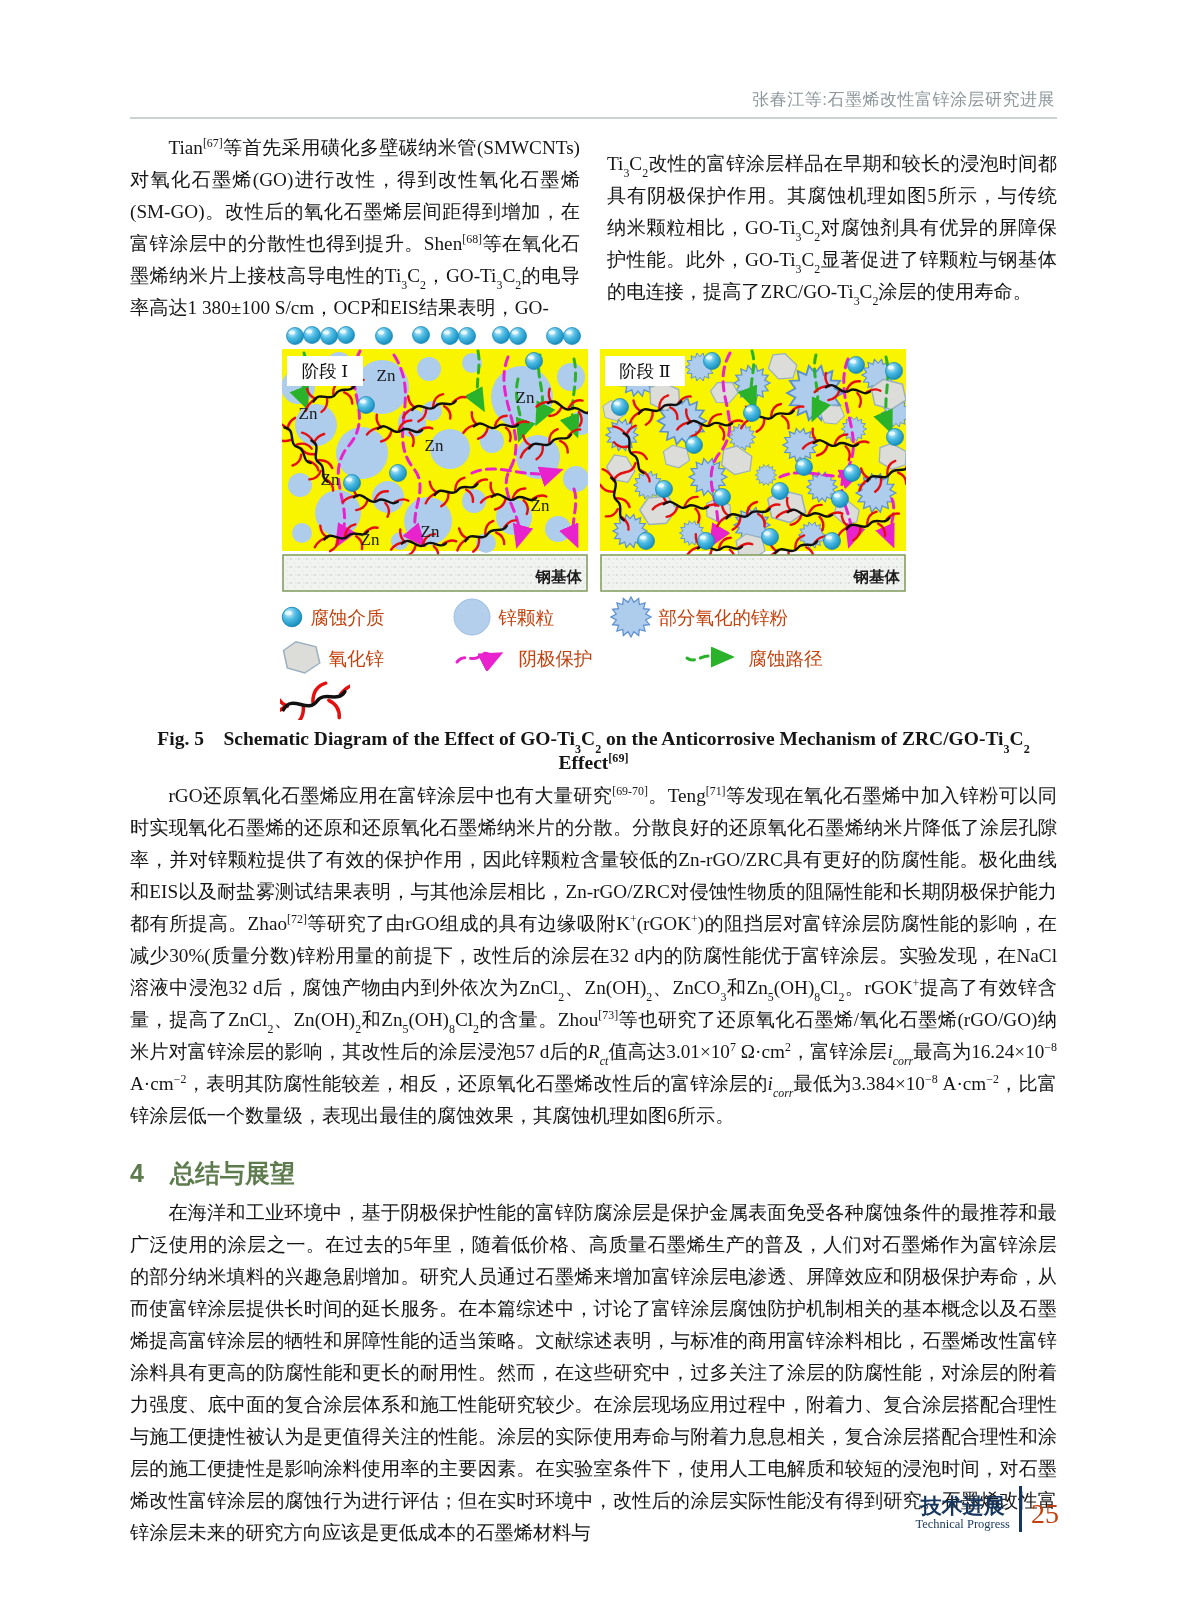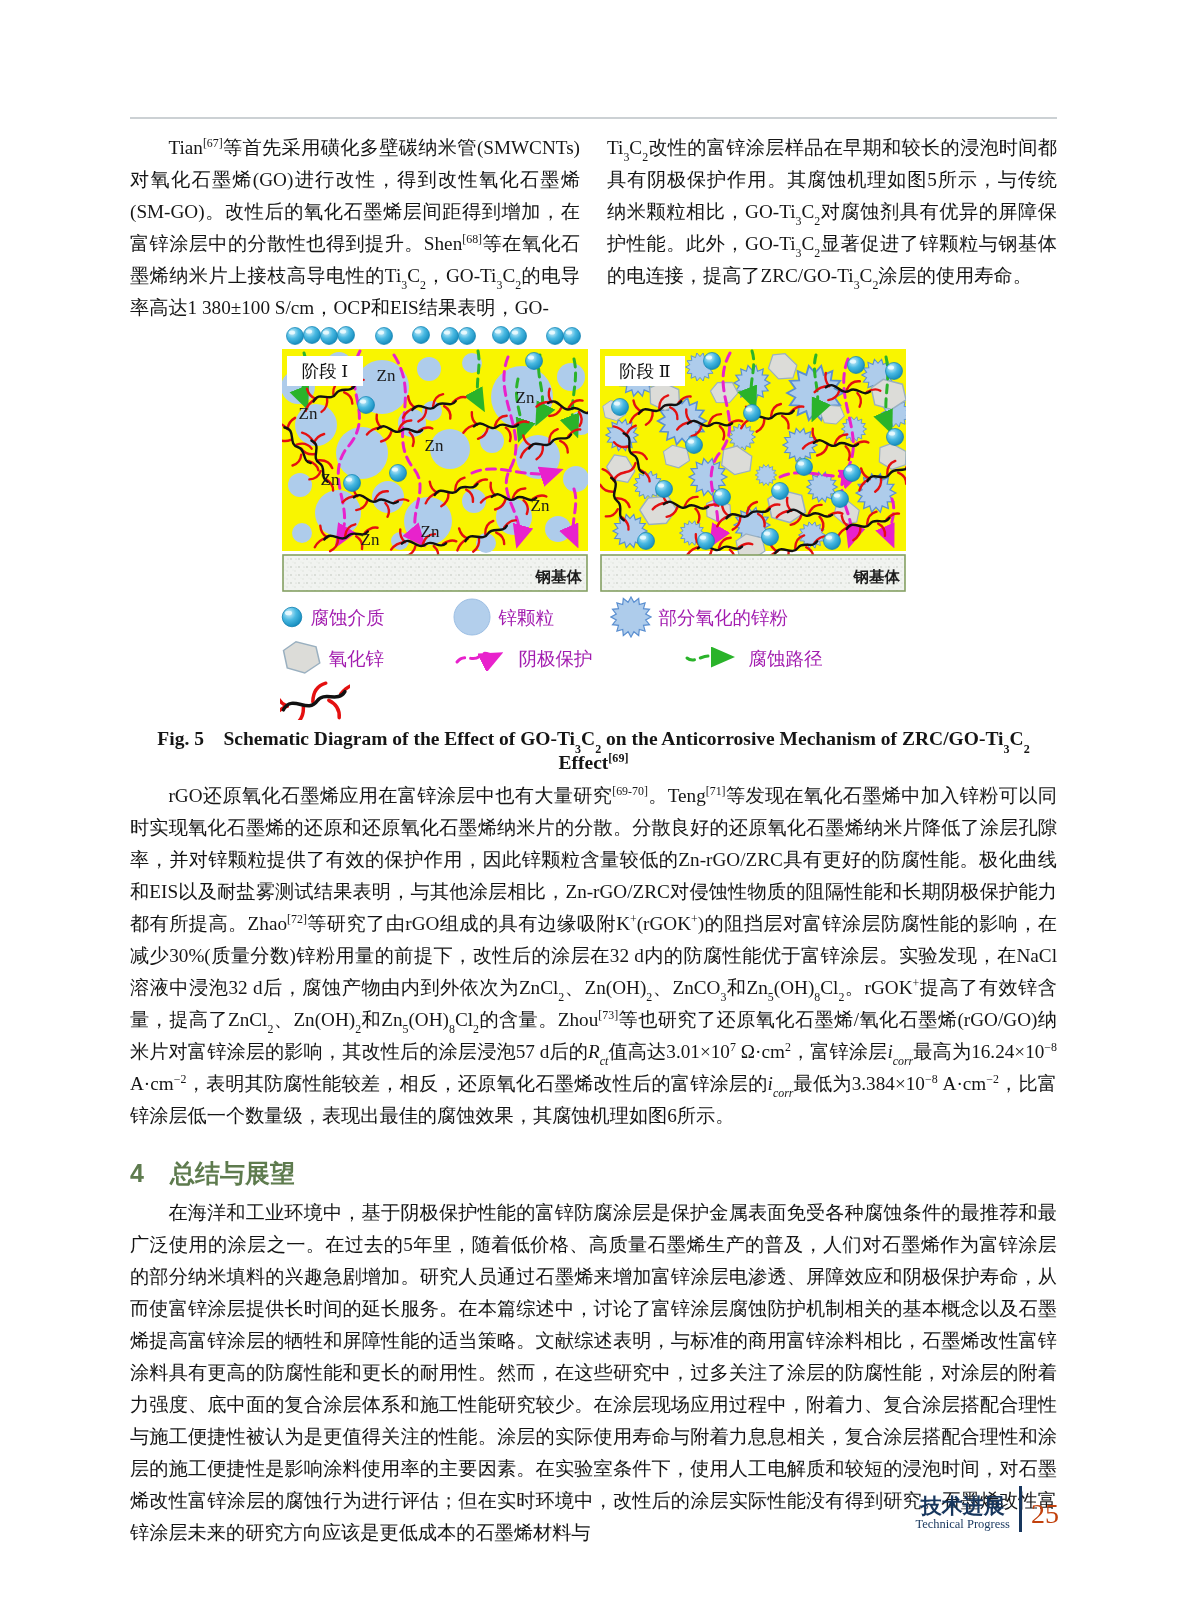--- a/index.html
+++ b/index.html
@@ -4,41 +4,41 @@
 <style>
   html,body{margin:0;padding:0;background:#ffffff;}
   .page{position:relative;width:1187px;height:1600px;background:#fff;overflow:hidden;
         font-family:"Liberation Serif","DejaVu Serif",serif;color:#151515;}
   
   .running-title{position:absolute;top:88px;left:130px;right:132px;text-align:right;
         font-size:17px;color:#8d969b;font-family:"Liberation Sans","DejaVu Sans",sans-serif;letter-spacing:.5px;}
   .header-rule{position:absolute;top:117px;left:130px;right:130px;height:2px;background:#ccd1d4;}
   
   .cols{position:absolute;left:130px;right:130px;display:flex;gap:27px;}
-  .cols.top{top:132px;}
+  .cols.top{top:132px;align-items:center;}
   .cols.bottom{top:780px;flex-direction:column;}
   .col{flex:1;min-width:0;}
   .para{margin:0;font-size:19.2px;line-height:32px;text-align:justify;}
   .indent{text-indent:2em;}
   .para sup, .cap sup{font-size:.62em;vertical-align:super;line-height:0;}
   .para sub, .cap sub, .legend sub{font-size:.62em;position:relative;top:.22em;line-height:0;}
   .sec{display:flex;gap:26px;margin:0 0 10px 0;font-family:"Liberation Sans","DejaVu Sans",sans-serif;
        font-size:25px;font-weight:700;color:#5e7b4e;line-height:28px;}
   
   .figure{position:absolute;top:322px;left:130px;right:130px;}
   .panels{display:flex;justify-content:center;gap:12px;}
   svg.panel{display:block;}
   .zn-circ{fill:#aecceb;}
   .star{fill:#aecceb;stroke:#5b8fd0;stroke-width:1.2;}
   .mp{stroke:#e822cc;stroke-width:3;fill:none;stroke-dasharray:9 6;marker-end:url(#am);stroke-linecap:round;}
   .gp{stroke:#2ab32a;stroke-width:3;fill:none;stroke-dasharray:8 6;marker-end:url(#ag);stroke-linecap:round;}
   .znl{font-size:17px;fill:#1a1a1a;text-anchor:middle;}
   .stage-t{font-size:17.5px;fill:#111;text-anchor:middle;}
   .steel-t{font-size:15.5px;fill:#1c1c1c;font-weight:600;text-anchor:end;}
-  .legend{width:628px;margin:4px auto 0;font-size:18.5px;color:#a21caf;}
+  .legend{width:628px;margin:4px auto 0;font-size:18.5px;color:#c2410c;}
   .lgrid{display:grid;grid-template-columns:172px 158px auto;row-gap:2px;align-items:center;}
   .litem{display:flex;align-items:center;gap:7px;}
   .litem.shift{padding-left:72px;}
   .lrow3{display:flex;align-items:center;gap:4px;margin-top:0px;}
   .cap{text-align:center;font-weight:700;}
   .cap-cn{margin-top:8px;font-size:19.5px;}
   .cap-en{margin-top:5px;font-size:19.5px;}
   
   .footer{position:absolute;top:1486px;right:128px;display:flex;align-items:flex-end;gap:9px;margin-left:39px;}
   .f-cn{font-family:"Liberation Sans","DejaVu Sans",sans-serif;font-weight:700;font-size:21px;color:#17365d;line-height:22px;text-align:center;}
@@ -83,20 +83,21 @@
       <circle cx="1" cy="2" r="0.9" fill="#cfd4cd"></circle>
       <circle cx="5" cy="6" r="0.8" fill="#dde1da"></circle>
       <circle cx="6" cy="2" r="0.6" fill="#c8ccc6"></circle>
       <circle cx="3" cy="5" r="0.5" fill="#e3e6e0"></circle>
     </pattern>
   </defs>
 </svg>
 
 <div class="page">
 
+  <div class="running-title">张春江等:石墨烯改性富锌涂层研究进展</div>
   <div class="header-rule"></div>
 
   <div class="cols top">
     <div class="col">
       <p class="para indent"><span>Tian</span><sup>[67]</sup><span>等首先采用磺化多壁碳纳米管(SMWCNTs)对氧化石墨烯(GO)进行改性，得到改性氧化石墨烯(SM-GO)。改性后的氧化石墨烯层间距得到增加，在富锌涂层中的分散性也得到提升。Shen</span><sup>[68]</sup><span>等在氧化石墨烯纳米片上接枝高导电性的Ti</span><sub>3</sub><span>C</span><sub>2</sub><span>，GO-Ti</span><sub>3</sub><span>C</span><sub>2</sub><span>的电导率高达1 380±100 S/cm，OCP和EIS结果表明，GO-</span></p>
     </div>
     <div class="col">
       <p class="para"><span>Ti</span><sub>3</sub><span>C</span><sub>2</sub><span>改性的富锌涂层样品在早期和较长的浸泡时间都具有阴极保护作用。其腐蚀机理如图5所示，与传统纳米颗粒相比，GO-Ti</span><sub>3</sub><span>C</span><sub>2</sub><span>对腐蚀剂具有优异的屏障保护性能。此外，GO-Ti</span><sub>3</sub><span>C</span><sub>2</sub><span>显著促进了锌颗粒与钢基体的电连接，提高了ZRC/GO-Ti</span><sub>3</sub><span>C</span><sub>2</sub><span>涂层的使用寿命。</span></p>
     </div>
   </div>

